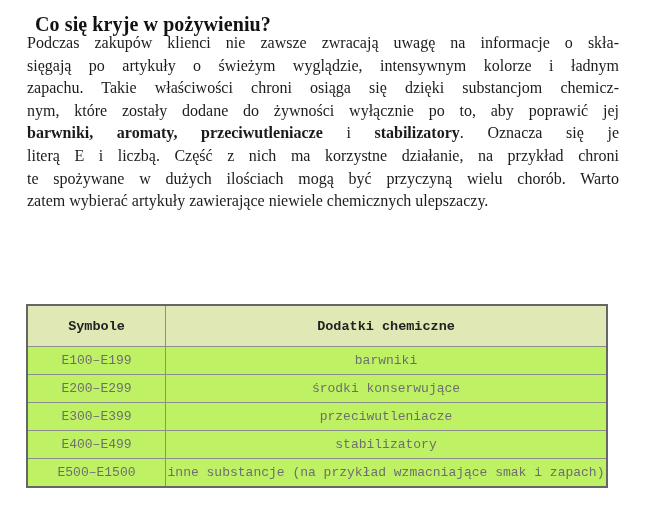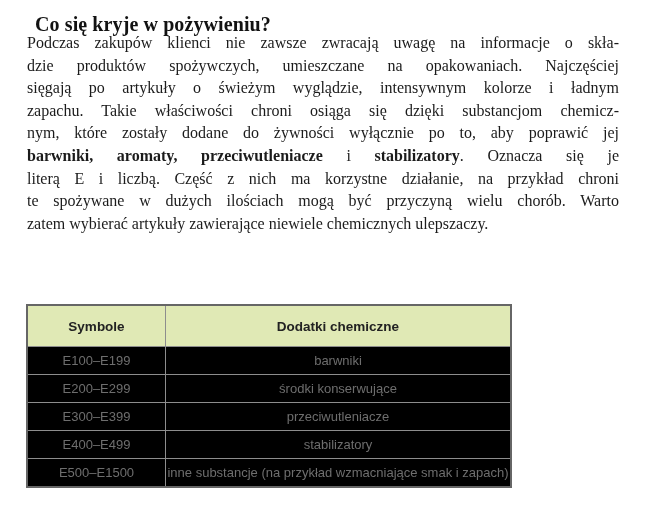--- a/index.html
+++ b/index.html
@@ -39,25 +39,25 @@
     text-align-last:justify;
     white-space:normal;
   }
   .paragraph .line.last{
     text-align-last:left;
   }
   .paragraph b{font-weight:bold;}
   .additives-table{
     position:absolute;
     left:26px;top:304px;
-    width:486px;
+    width:582px;
     box-sizing:border-box;
     border:2px solid var(--border-outer);
-    font-family:Liberation Sans, sans-serif;
-    background:#000000;
+    font-family:Liberation Mono, monospace;
+    background:#bef264;
   }
   .trow{display:flex;}
   .thead-row{
     background:var(--header-bg);
   }
   .tbody .trow{border-top:1px solid var(--border);}
   .cell{
     box-sizing:border-box;
     display:flex;
     align-items:center;
@@ -81,21 +81,20 @@
     color:var(--cell-text);
   }
 </style>
 </head>
 <body>
 
 <h1 class="title">Co się kryje w pożywieniu?</h1>
 
 <div class="paragraph" id="paragraph">
     <div class="line"><span>Podczas zakupów klienci nie zawsze zwracają uwagę na informacje o skła-</span></div>
-    <div class="line"><span>dzie produktów spożywczych, umieszczane na opakowaniach. Najczęściej</span></div>
     <div class="line"><span>sięgają po artykuły o świeżym wyglądzie, intensywnym kolorze i ładnym</span></div>
     <div class="line"><span>zapachu. Takie właściwości chroni osiąga się dzięki substancjom chemicz-</span></div>
     <div class="line"><span>nym, które zostały dodane do żywności wyłącznie po to, aby poprawić jej</span></div>
     <div class="line"><b>barwniki,</b><span> </span><b>aromaty,</b><span> </span><b>przeciwutleniacze</b><span> i </span><b>stabilizatory</b><span>. Oznacza się je</span></div>
     <div class="line"><span>literą E i liczbą. Część z nich ma korzystne działanie, na przykład chroni</span></div>
     <div class="line"><span>te spożywane w dużych ilościach mogą być przyczyną wielu chorób. Warto</span></div>
     <div class="line last"><span>zatem wybierać artykuły zawierające niewiele chemicznych ulepszaczy.</span></div>
   </div>
 
 <div class="additives-table">

